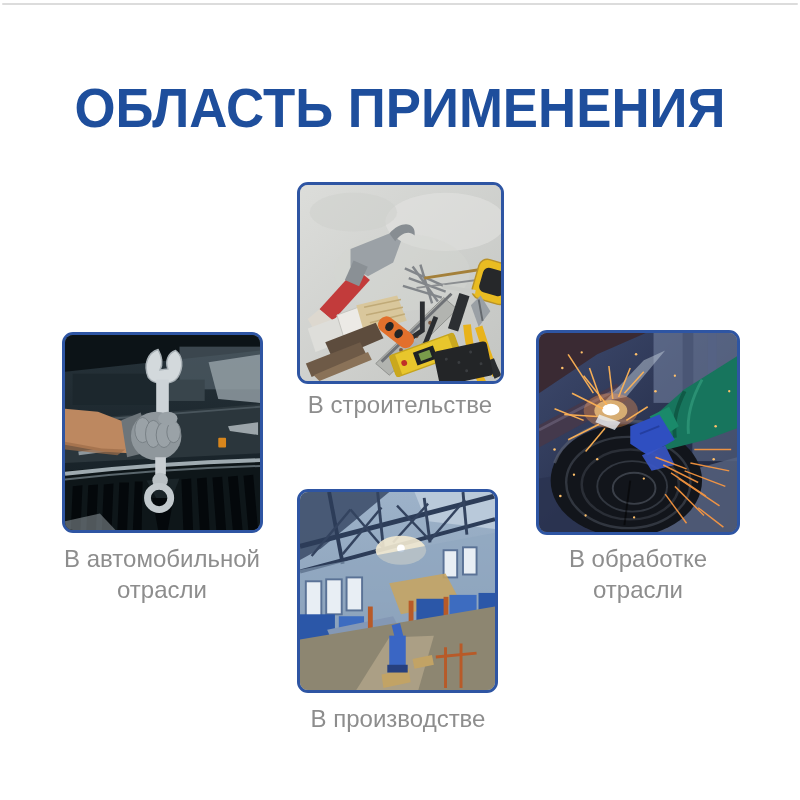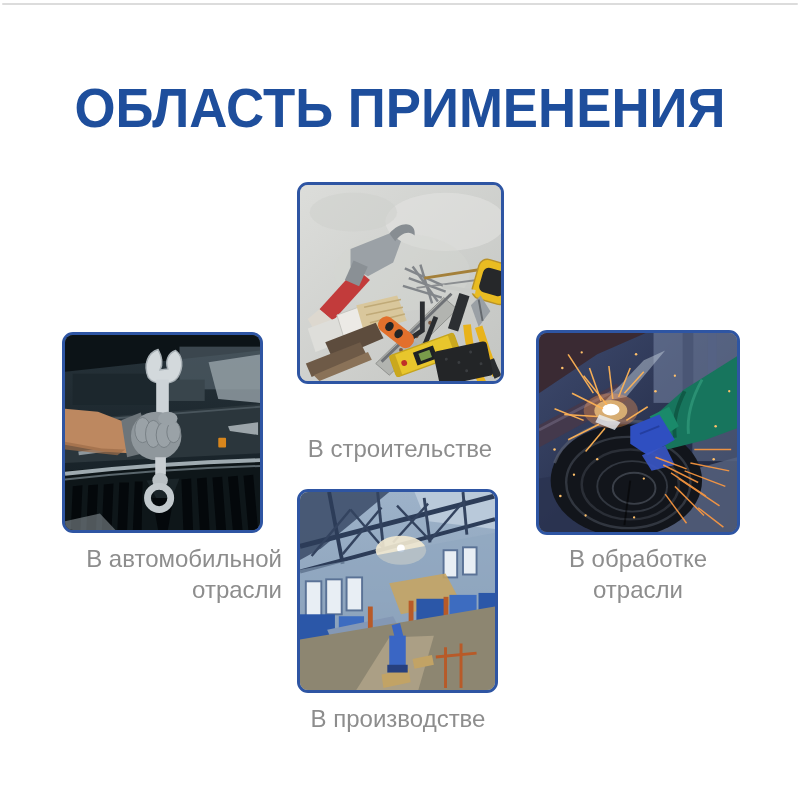--- a/index.html
+++ b/index.html
@@ -13,22 +13,22 @@
        letter-spacing:0px;transform:scaleX(0.96);transform-origin:center;}
   .card{position:absolute;border:3px solid #2e55a3;border-radius:11px;
        overflow:hidden;box-sizing:border-box;background:#ccc;}
   .card svg{display:block;width:100%;height:100%;}
   .card-construction{left:297px;top:182px;width:207px;height:202px;}
   .card-automotive{left:62px;top:332px;width:201px;height:201px;}
   .card-metalworking{left:536px;top:330px;width:204px;height:205px;}
   .card-manufacturing{left:297px;top:489px;width:201px;height:204px;}
   .caption{position:absolute;text-align:center;color:#8d8d8d;
        font-size:24px;line-height:31px;font-weight:normal;}
-  .caption-construction{left:286px;top:389px;width:228px;margin-top:44px;}
-  .caption-automotive{left:42px;top:543px;width:240px;text-align:right;}
+  .caption-construction{left:286px;top:389px;width:228px;}
+  .caption-automotive{left:42px;top:543px;width:240px;}
   .caption-metalworking{left:548px;top:543px;width:180px;}
   .caption-manufacturing{left:288px;top:703px;width:220px;text-align:center;}
 </style>
 </head>
 <body>
 
 <div class="stage">
 
   <div class="top-divider"></div>
 

